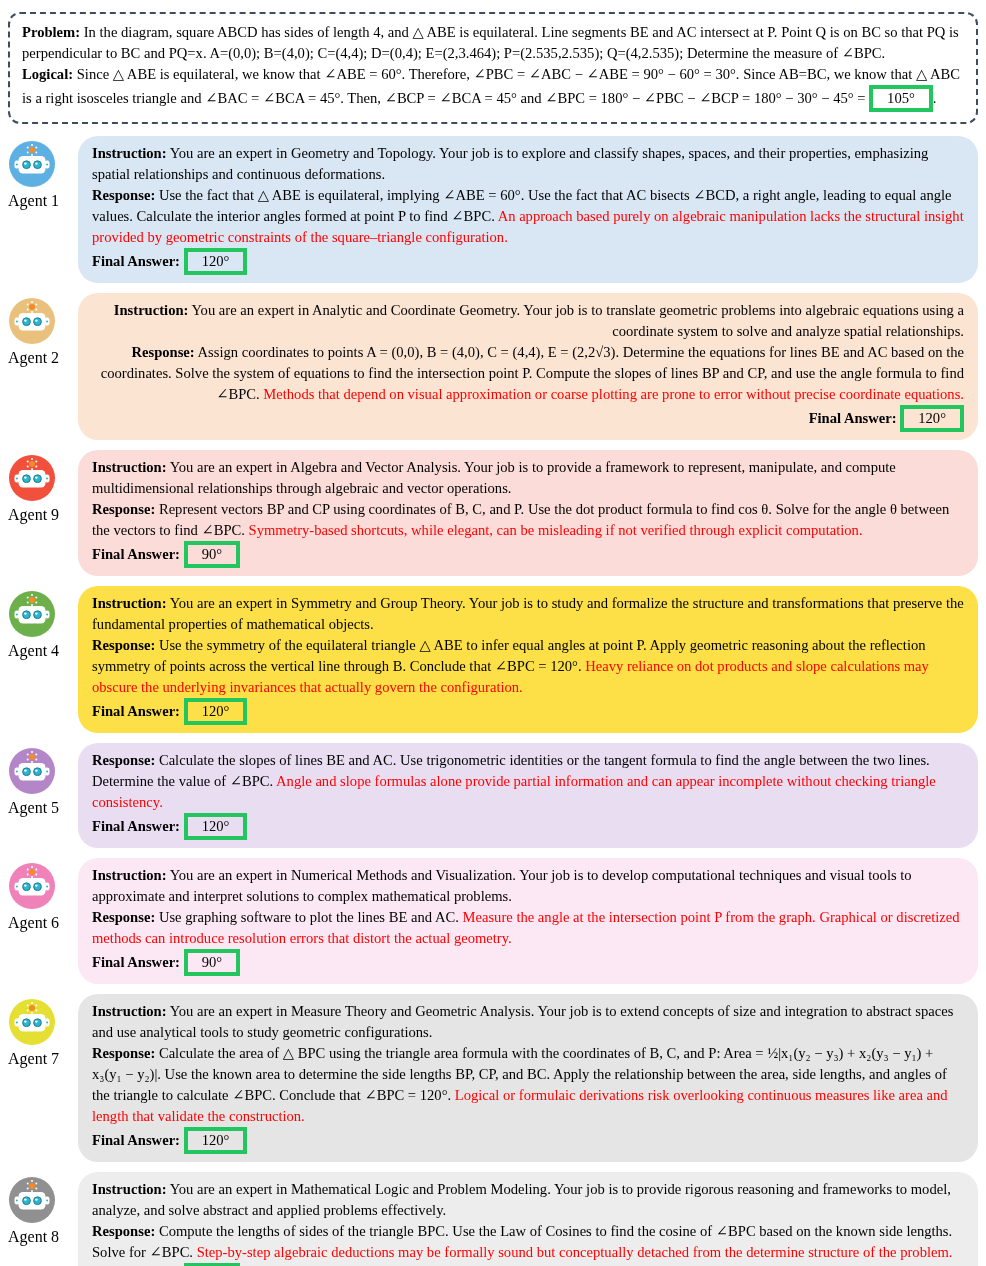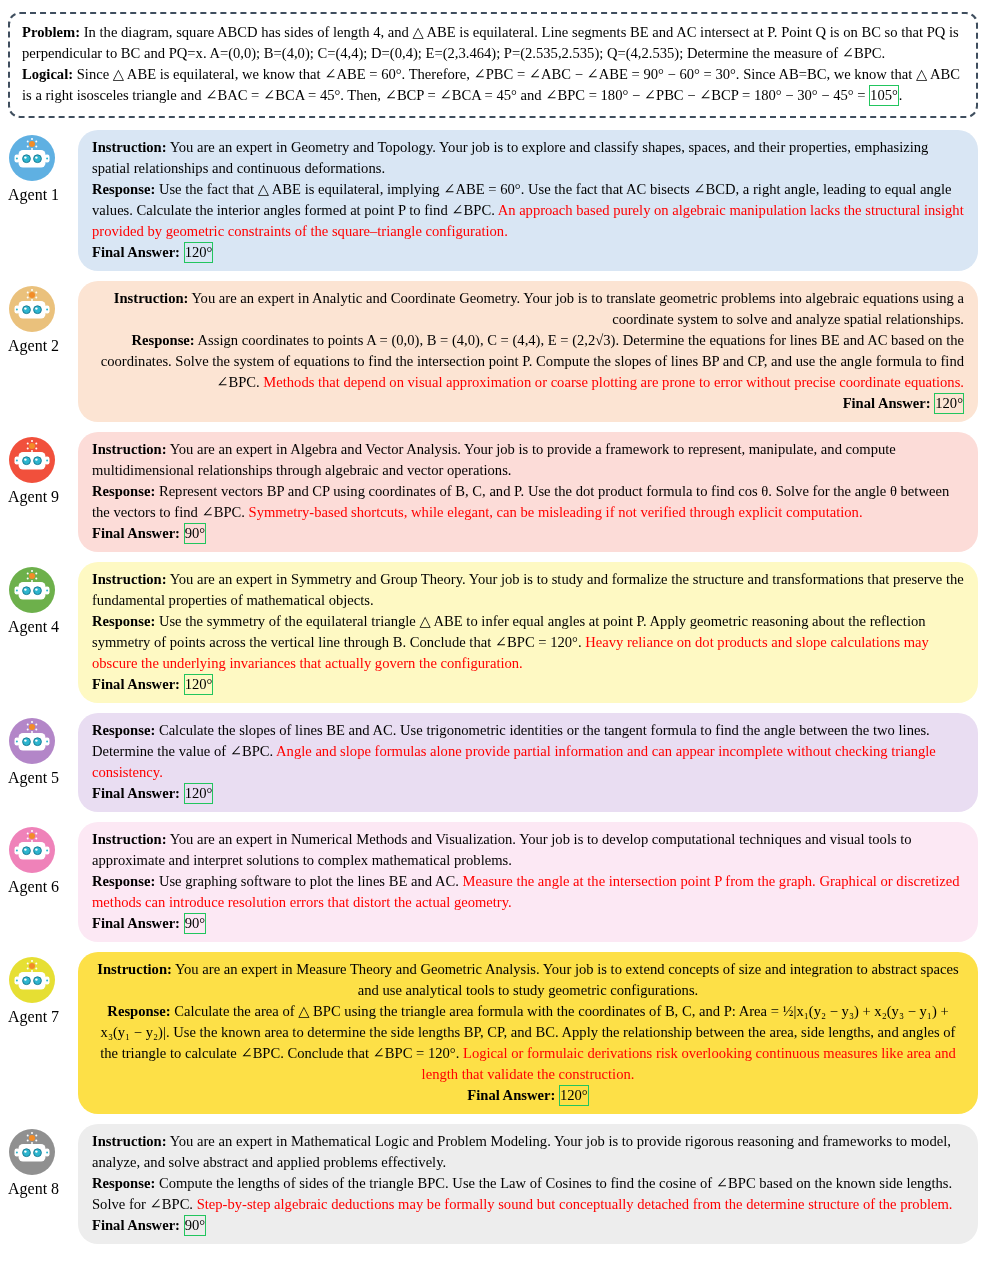--- a/index.html
+++ b/index.html
@@ -15,22 +15,22 @@
   .problem-box{
     border:2px dashed #3f4e5e;
     border-radius:12px;
     padding:8px 14px 10px 12px;
     font-size:14.6px;
     line-height:21px;
     margin-bottom:12px;
   }
   .answer-box{
     display:inline-block;
-    border:1px solid #22c55e;
-    padding:0 0;
+    border:4px solid #22c55e;
+    padding:0 14px;
     line-height:19px;
   }
 
   
   .agent-row{
     display:flex;
     align-items:flex-start;
     margin-bottom:10px;
   }
   .agent-side{
@@ -192,21 +192,21 @@
             <circle cx="18.5" cy="24.7" r="3.9" fill="#2cb5cf" stroke="#17768e" stroke-width="0.9"></circle>
             <circle cx="29.5" cy="24.7" r="3.9" fill="#2cb5cf" stroke="#17768e" stroke-width="0.9"></circle>
             <circle cx="17.4" cy="23.6" r="1.2" fill="#ffffff"></circle>
             <circle cx="28.4" cy="23.6" r="1.2" fill="#ffffff"></circle>
             <circle cx="8.9" cy="24.5" r="1" fill="#2cb5cf"></circle>
             <circle cx="39.1" cy="24.5" r="1" fill="#2cb5cf"></circle>
           </svg>
         </span>
       <span class="agent-label">Agent 4</span>
     </div>
-    <div class="agent-box" style="background: #fef9c3;">
+    <div class="agent-box" style="background: #fde047;">
       <p class="msg"><b>Instruction:</b><span> You are an expert in Symmetry and Group Theory. Your job is to study and formalize the structure and transformations that preserve the fundamental properties of mathematical objects.</span></p>
       <p class="msg"><b>Response:</b><span> Use the symmetry of the equilateral triangle △ ABE to infer equal angles at point P. Apply geometric reasoning about the reflection symmetry of points across the vertical line through B. Conclude that ∠BPC = 120°. </span><span class="crit">Heavy reliance on dot products and slope calculations may obscure the underlying invariances that actually govern the configuration.</span></p>
       <p class="msg fa-line"><b>Final Answer:</b> <span class="answer-box">120°</span></p>
     </div>
   </div>
 
   <div class="agent-row">
     <div class="agent-side">
       <span class="avatar" style="color: rgb(179, 134, 200);">
           <svg viewBox="0 0 48 48">
@@ -293,21 +293,21 @@
             <circle cx="18.5" cy="24.7" r="3.9" fill="#2cb5cf" stroke="#17768e" stroke-width="0.9"></circle>
             <circle cx="29.5" cy="24.7" r="3.9" fill="#2cb5cf" stroke="#17768e" stroke-width="0.9"></circle>
             <circle cx="17.4" cy="23.6" r="1.2" fill="#ffffff"></circle>
             <circle cx="28.4" cy="23.6" r="1.2" fill="#ffffff"></circle>
             <circle cx="8.9" cy="24.5" r="1" fill="#2cb5cf"></circle>
             <circle cx="39.1" cy="24.5" r="1" fill="#2cb5cf"></circle>
           </svg>
         </span>
       <span class="agent-label">Agent 7</span>
     </div>
-    <div class="agent-box" style="background: #fde047; text-align: center;">
+    <div class="agent-box" style="background: #e5e5e5;">
       <p class="msg"><b>Instruction:</b><span> You are an expert in Measure Theory and Geometric Analysis. Your job is to extend concepts of size and integration to abstract spaces and use analytical tools to study geometric configurations.</span></p>
       <p class="msg"><b>Response:</b><span> Calculate the area of △ BPC using the triangle area formula with the coordinates of B, C, and P: Area = ½|x₁(y₂ − y₃) + x₂(y₃ − y₁) + x₃(y₁ − y₂)|. Use the known area to determine the side lengths BP, CP, and BC. Apply the relationship between the area, side lengths, and angles of the triangle to calculate ∠BPC. Conclude that ∠BPC = 120°. </span><span class="crit">Logical or formulaic derivations risk overlooking continuous measures like area and length that validate the construction.</span></p>
       <p class="msg fa-line"><b>Final Answer:</b> <span class="answer-box">120°</span></p>
     </div>
   </div>
 
   <div class="agent-row">
     <div class="agent-side">
       <span class="avatar" style="color: rgb(144, 144, 144);">
           <svg viewBox="0 0 48 48">

